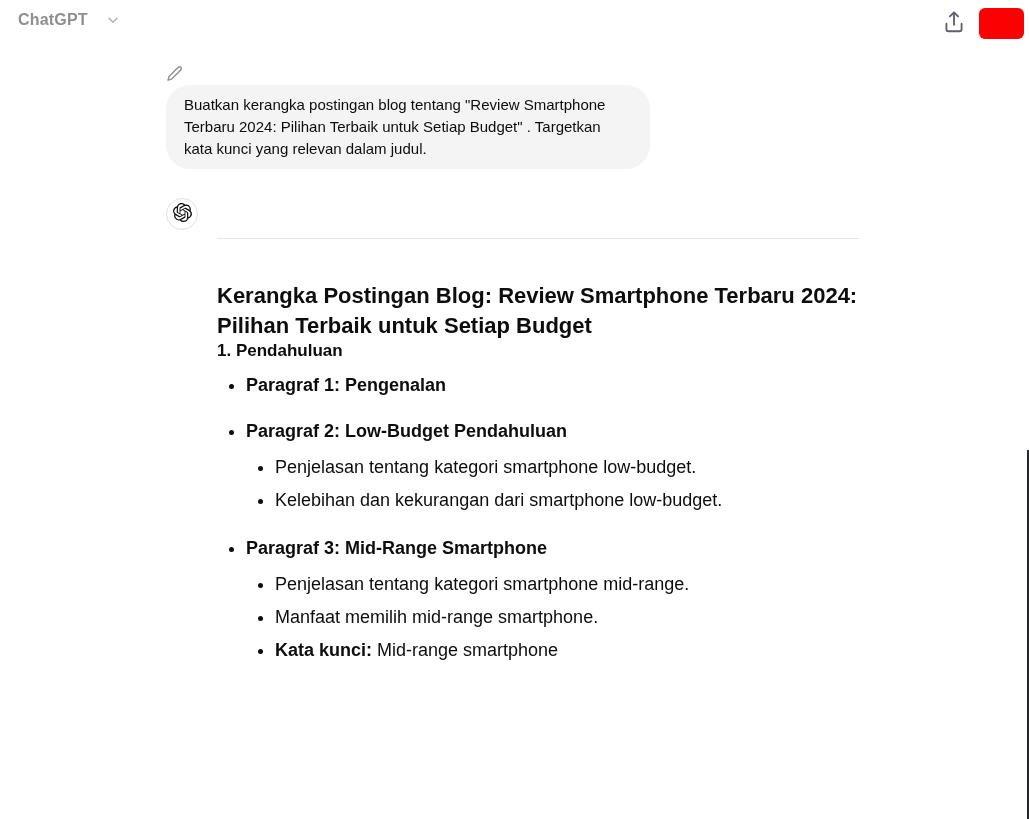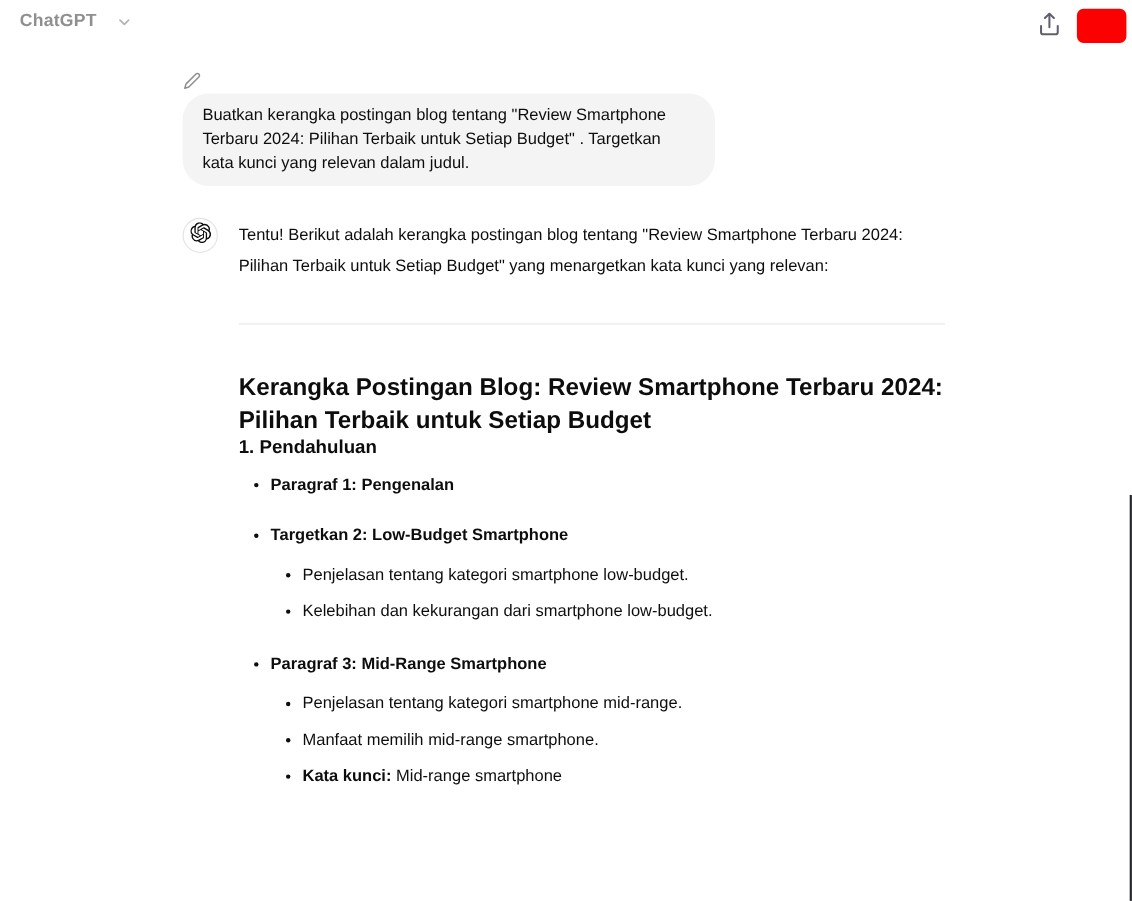--- a/index.html
+++ b/index.html
@@ -51,21 +51,21 @@
 
   .divider { border: none; height: 1px; background: #e5e5e5; margin: 38px 0 0 0; }
 
   .outline-title { margin-top: 42px; font-size: 22px; line-height: 30px; font-weight: 700; color: #0d0d0d; }
   .section-heading { font-size: 17px; line-height: 20px; font-weight: 700; color: #0d0d0d; }
   .sh-1 { }
   .sh-2 { margin-top: 23px; }
 
   ul.outline { margin-top: 14px; padding-left: 29px; list-style: disc; }
   ul.outline.second { margin-top: 26px; }
-  ul.outline li { font-size: 15px; line-height: 20px; color: #0d0d0d; }
+  ul.outline li { font-size: 18px; line-height: 20px; color: #0d0d0d; }
   ul.outline > li + li { margin-top: 28px; }
   ul.outline ul { margin-top: 16px; padding-left: 29px; list-style: disc; }
   ul.outline ul li { margin-bottom: 13px; font-weight: 400; }
   ul.outline ul li:last-child { margin-bottom: 0; }
   ul.outline strong { font-weight: 700; }
 
   
   .scrollbar-thumb { position: absolute; right: 0; top: 450px; bottom: 0; width: 2px; background: #26262f; }
 </style>
 </head>
@@ -113,36 +113,35 @@
   <div class="assistant-row">
     <div class="assistant-avatar">
       <span>
         <svg width="19" height="19" viewBox="0 0 24 24" fill="#0d0d0d">
             <path d="M22.2819 9.8211a5.9847 5.9847 0 0 0-.5157-4.9108 6.0462 6.0462 0 0 0-6.5098-2.9A6.0651 6.0651 0 0 0 4.9807 4.1818a5.9847 5.9847 0 0 0-3.9977 2.9 6.0462 6.0462 0 0 0 .7427 7.0966 5.98 5.98 0 0 0 .511 4.9107 6.051 6.051 0 0 0 6.5146 2.9001A5.9847 5.9847 0 0 0 13.2599 24a6.0557 6.0557 0 0 0 5.7718-4.2058 5.9894 5.9894 0 0 0 3.9977-2.9001 6.0557 6.0557 0 0 0-.7475-7.073zm-9.022 12.6081a4.4755 4.4755 0 0 1-2.8764-1.0408l.1419-.0804 4.7783-2.7582a.7948.7948 0 0 0 .3927-.6813v-6.7369l2.02 1.1686a.071.071 0 0 1 .038.052v5.5826a4.504 4.504 0 0 1-4.4945 4.4944zm-9.6607-4.1254a4.4708 4.4708 0 0 1-.5346-3.0137l.142.0852 4.783 2.7582a.7712.7712 0 0 0 .7806 0l5.8428-3.3685v2.3324a.0804.0804 0 0 1-.0332.0615L9.74 19.9502a4.4992 4.4992 0 0 1-6.1408-1.6464zM2.3408 7.8956a4.485 4.485 0 0 1 2.3655-1.9728V11.6a.7664.7664 0 0 0 .3879.6765l5.8144 3.3543-2.0201 1.1685a.0757.0757 0 0 1-.071 0l-4.8303-2.7865A4.504 4.504 0 0 1 2.3408 7.8956zm16.5963 3.8558L13.1038 8.364 15.1192 7.2l4.8303 2.7913a4.4944 4.4944 0 0 1-.6765 8.1042v-5.6772a.79.79 0 0 0-.407-.667zm2.0107-3.0231l-.142-.0852-4.7735-2.7818a.7759.7759 0 0 0-.7854 0L9.409 9.2297V6.8974a.0662.0662 0 0 1 .0284-.0615l4.8303-2.7866a4.4992 4.4992 0 0 1 6.6802 4.66zM8.3065 12.863l-2.02-1.1638a.0804.0804 0 0 1-.038-.0567V6.0742a4.4992 4.4992 0 0 1 7.3757-3.4537l-.142.0805L8.704 5.459a.7948.7948 0 0 0-.3927.6813zm1.0976-2.3654l2.602-1.4998 2.6069 1.4998v2.9994l-2.5974 1.4997-2.6067-1.4997z"></path>
           </svg>
       </span>
     </div>
 
     <div class="assistant-content">
-      <p class="intro">Tentu! Berikut adalah kerangka postingan blog tentang "Review Smartphone Terbaru 2024: Pilihan Terbaik untuk Setiap Budget" yang menargetkan kata kunci yang relevan:</p>
 
       <hr class="divider">
 
       <h2 class="outline-title">Kerangka Postingan Blog: Review Smartphone Terbaru 2024: Pilihan Terbaik untuk Setiap Budget</h2>
 
       <h3 class="section-heading sh-1">1. Pendahuluan</h3>
       <ul class="outline">
         <li>
           <strong>Paragraf 1: Pengenalan</strong>
         </li>
       </ul>
 
       <ul class="outline second">
         <li>
-          <strong>Targetkan 2: Low-Budget Smartphone</strong>
+          <strong>Paragraf 2: Low-Budget Pendahuluan</strong>
           <ul>
             <li>Penjelasan tentang kategori smartphone low-budget.</li>
             <li>Kelebihan dan kekurangan dari smartphone low-budget.</li>
           </ul>
         </li>
         <li>
           <strong>Paragraf 3: Mid-Range Smartphone</strong>
           <ul>
             <li>Penjelasan tentang kategori smartphone mid-range.</li>
             <li>Manfaat memilih mid-range smartphone.</li>

